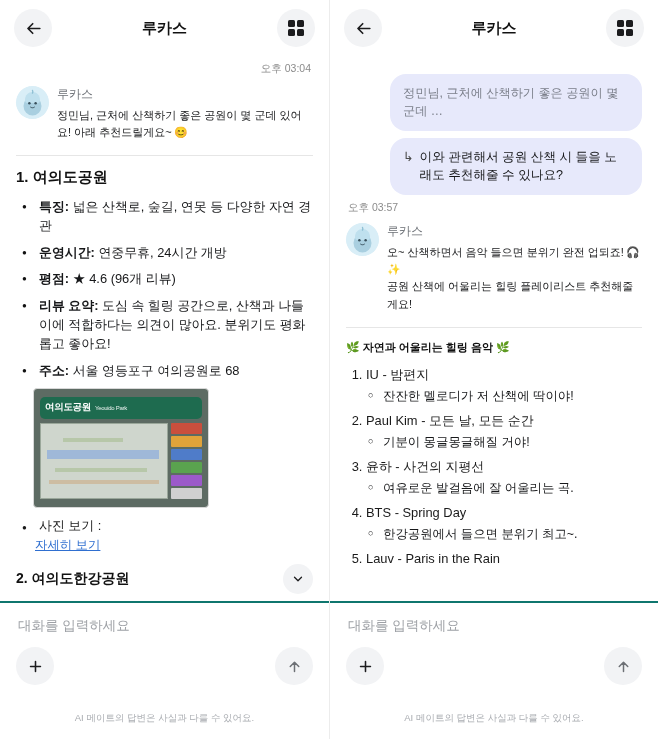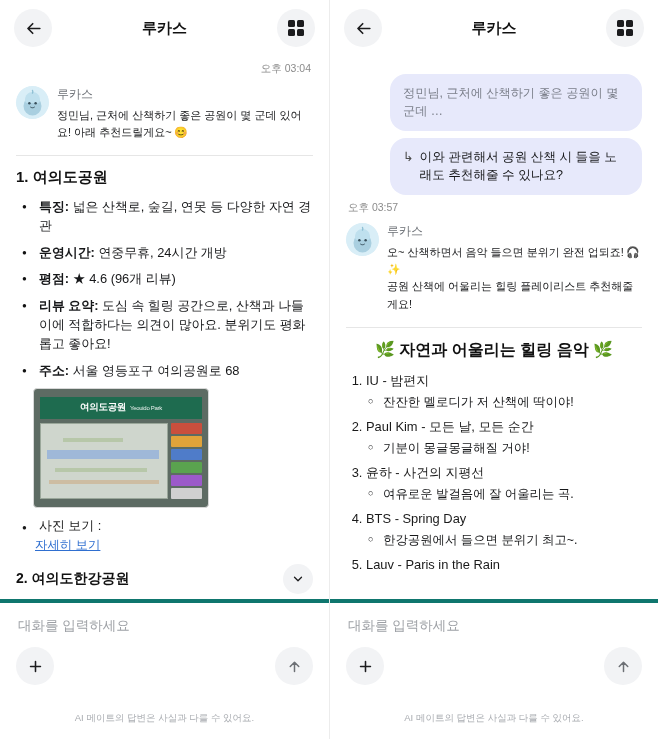--- a/index.html
+++ b/index.html
@@ -85,21 +85,21 @@
   .bubble .quoted-title { font-weight: bold; font-size: 12.3px; margin-bottom: 3px; }
   .bubble .quoted-body { color: #7b7f8a; font-size: 12.2px; }
   .bubble.reply { margin-top: 7px; display:flex; gap:6px; }
   .bubble.reply .arrow { color:#4a4a4a; flex:0 0 auto; }
 
   .divider { border: 0; border-top: 1px solid #e6e6e6; margin: 14px 0 12px; }
 
   h2.section {
     font-size: 15px; font-weight: bold; margin: 4px 0 10px; color: #111;
   }
-  h2.section.emoji { font-size: 16px; text-align: center; }
+  h2.section.emoji { font-size: 11px; }
 
   ul.bullets { list-style: none; margin: 0 0 0 6px; padding: 0; }
   ul.bullets > li {
     position: relative; padding-left: 17px; margin-bottom: 7px;
     font-size: 12.9px; line-height: 1.5; color: #17181a;
   }
   ul.bullets > li::before {
     content: "●"; position: absolute; left: 0; top: 0; font-size: 8px; line-height: 19px; color: #111;
   }
   .b-label { font-weight: bold; }
@@ -115,21 +115,21 @@
     content: "○"; position: absolute; left: 0; top: 0; font-size: 9px; line-height: 17px;
   }
 
   .photo {
     width: 176px; height: 120px; border-radius: 4px; margin: 8px 0 10px 17px;
     background: #5d6b63; overflow: hidden; position: relative;
     border: 1px solid #d8d8d8;
   }
   .photo .sign {
     position:absolute; left:6px; top:8px; right:6px; height: 22px;
-    background:#1e6b4f; border-radius:0; display:flex; align-items:center; padding:0 5px; gap:4px;justify-content:center;
+    background:#1e6b4f; border-radius:5px; display:flex; align-items:center; padding:0 5px; gap:4px;
   }
   .photo .sign span { color:#fff; font-size:9.5px; font-weight:bold; letter-spacing:-0.3px; }
   .photo .sign .sub2 { font-size:6px; font-weight:normal; opacity:.9; }
   .photo .mapbox {
     position:absolute; left:6px; top:34px; right:40px; bottom:8px;
     background:#cfd6cd; border:1px solid #9aa79a;
   }
   .photo .mapline { position:absolute; background:#8fa3c7; }
   .photo .legend {
     position:absolute; right:6px; top:34px; bottom:8px; width:31px;
@@ -150,21 +150,21 @@
     display:flex; align-items:center; justify-content:center; flex:0 0 30px;
     cursor:pointer;
   }
   .cut-text { font-size:14px; font-weight:bold; color:#111;text-align:right; }
 
   
   .footer {
     flex: 0 0 auto;
     background:#fff;
     padding: 0 16px 8px;
-    border-top: 4px solid #0f766e;
+    border-top: 2px solid #0f766e;
   }
   .composer-placeholder {
     font-size: 13.5px; color: #9ea1a6; padding: 14px 2px 12px;
   }
   .composer-row { display:flex; align-items:center; }
   .round-btn {
     width: 38px; height: 38px; border-radius: 50%;
     background:#f2f3f5; display:flex; align-items:center; justify-content:center;
     flex:0 0 38px; cursor:pointer;
   }

